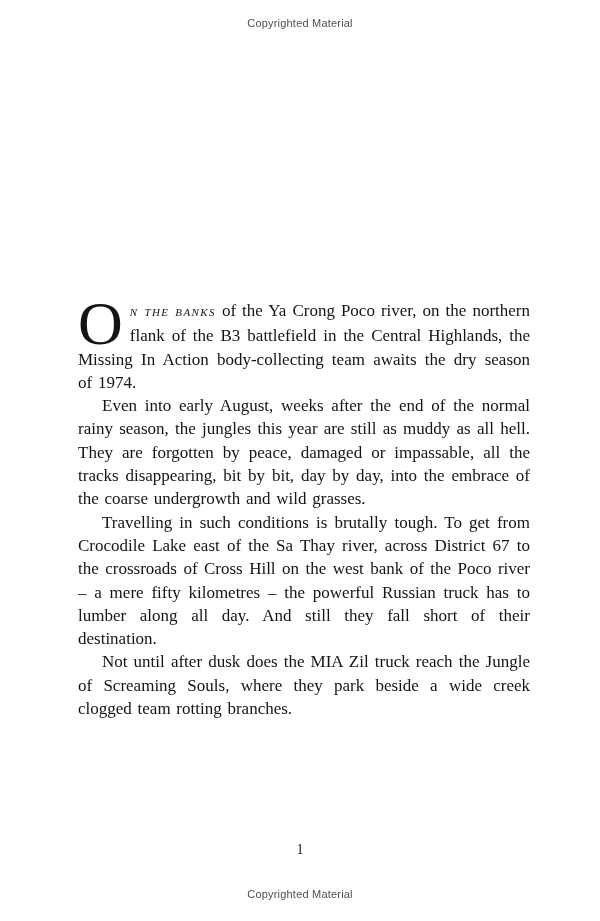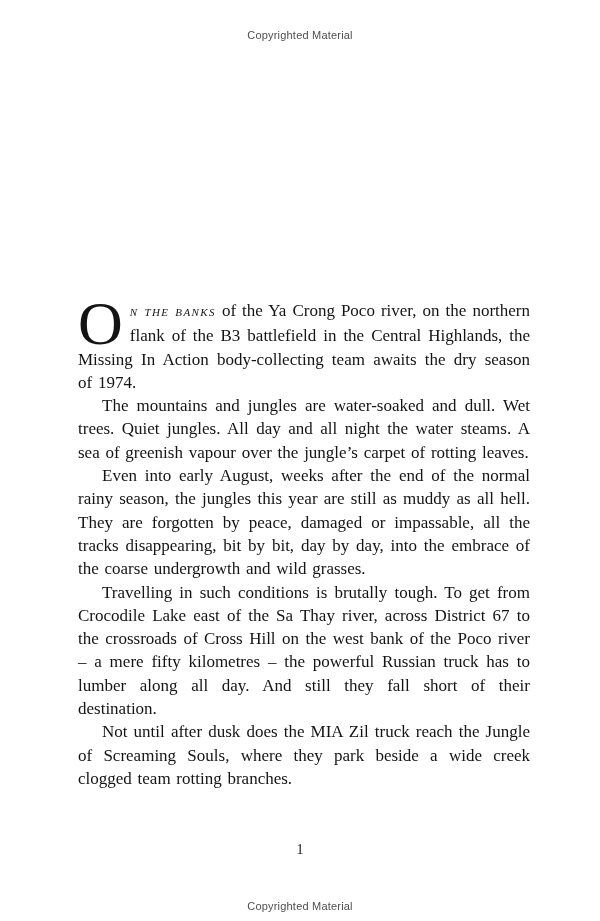--- a/index.html
+++ b/index.html
@@ -15,21 +15,20 @@
     }
     .copyright-notice {
       position: absolute;
       left: 0;
       width: 100%;
       text-align: center;
       font-family: "Liberation Sans", sans-serif;
       font-size: 11px;
       color: #4f4f4f;
       letter-spacing: 0.2px;
-      margin-top: 12px;
     }
     .copyright-top { top: 17px; }
     .copyright-bottom { top: 888px; }
     .text-block {
       position: absolute;
       left: 78px;
       top: 299px;
       width: 452px;
       font-size: 17px;
       line-height: 23.3px;
@@ -67,21 +66,20 @@
       font-family: "Liberation Serif", serif;
     }
   </style>
 </head>
 <body>
 
 <div class="copyright-notice copyright-top">Copyrighted Material</div>
 
 <div class="text-block">
   <p class="para para-first"><span class="drop-cap">O</span><span class="opening-smallcaps">N THE BANKS</span><span> of the Ya Crong Poco river, on the northern flank of the B3 battlefield in the Central Highlands, the Missing In Action body-collecting team awaits the dry season of 1974.</span></p>
-  <p class="para">The mountains and jungles are water-soaked and dull. Wet trees. Quiet jungles. All day and all night the water steams. A sea of greenish vapour over the jungle’s carpet of rotting leaves.</p>
   <p class="para">Even into early August, weeks after the end of the normal rainy season, the jungles this year are still as muddy as all hell. They are forgotten by peace, damaged or impassable, all the tracks disappearing, bit by bit, day by day, into the embrace of the coarse undergrowth and wild grasses.</p>
   <p class="para">Travelling in such conditions is brutally tough. To get from Crocodile Lake east of the Sa Thay river, across District 67 to the crossroads of Cross Hill on the west bank of the Poco river – a mere fifty kilometres – the powerful Russian truck has to lumber along all day. And still they fall short of their destination.</p>
   <p class="para">Not until after dusk does the MIA Zil truck reach the Jungle of Screaming Souls, where they park beside a wide creek clogged team rotting branches.</p>
 </div>
 
 <div class="page-number">1</div>
 
 <div class="copyright-notice copyright-bottom">Copyrighted Material</div>
 
 </body></html>

